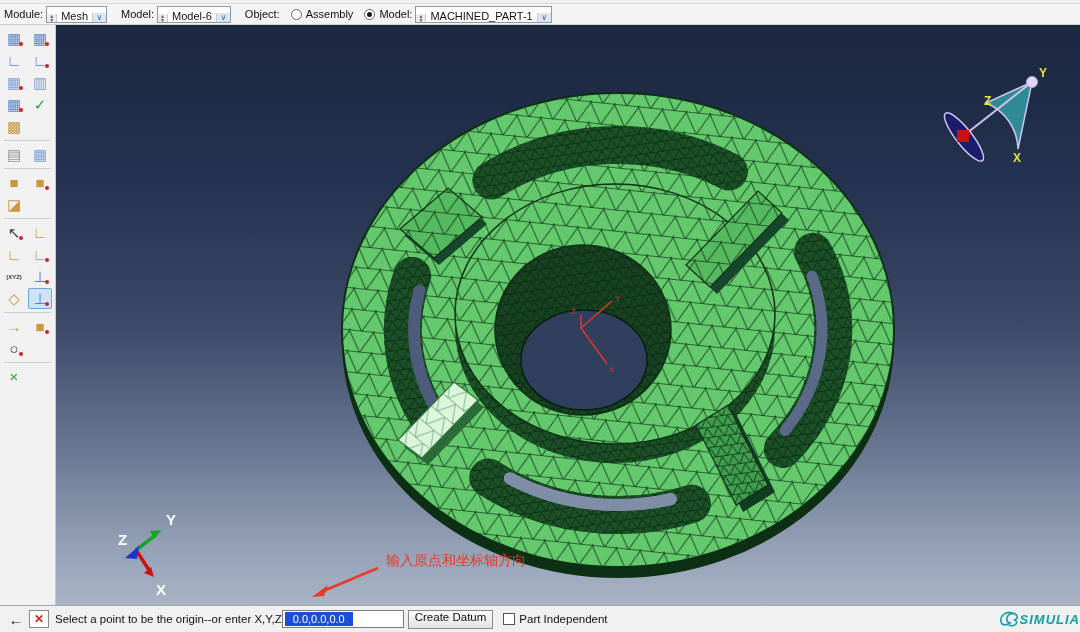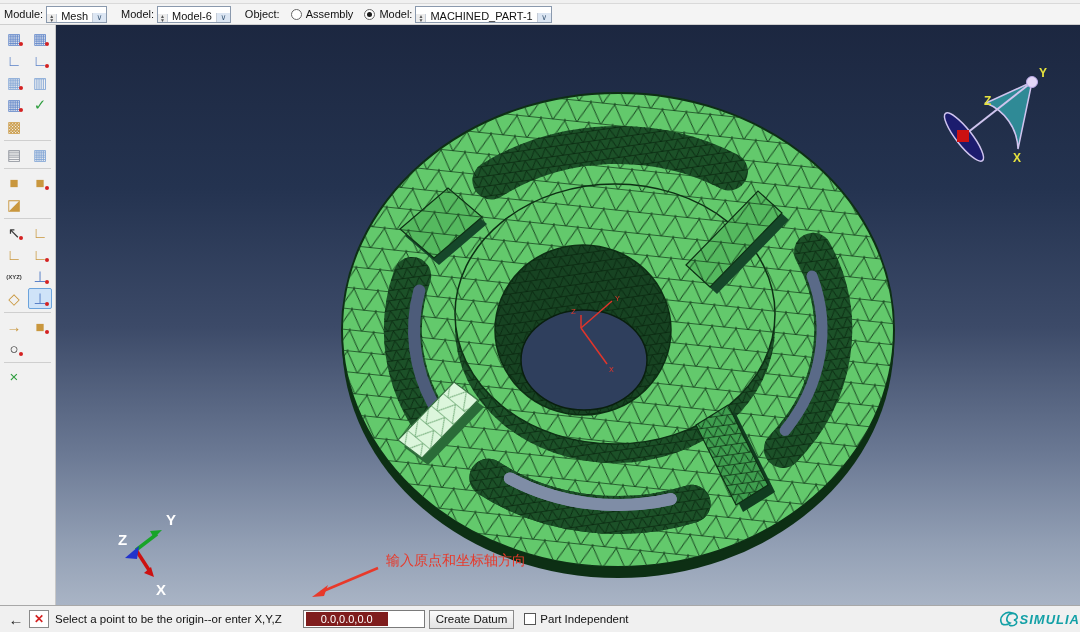--- a/index.html
+++ b/index.html
@@ -46,27 +46,27 @@
   .viewport svg { position:absolute; left:0; top:0; }
   
   .prompt-bar { position:absolute; left:0; top:605px; width:1080px; height:27px;
     background:#f0f0f0; border-top:1px solid #a8a8a8; display:flex; align-items:center;
     font-size:11.5px; color:#111; padding-left:5px; }
   .pb-back { width:22px; height:19px; display:flex; align-items:center; justify-content:center;
     font-size:15px; font-weight:bold; color:#222; }
   .pb-cancel { width:20px; height:18px; border:1px solid #8a8a8a; background:#fff;
     display:flex; align-items:center; justify-content:center; color:#d42222;
     font-weight:bold; font-size:12px; margin:0 6px 0 2px; }
-  .pb-prompt { margin-right:21px; white-space:nowrap; }
+  .pb-prompt { margin-right:0; white-space:nowrap; }
   .pb-input { width:122px; height:18px; border:1px solid #7a7a7a; background:#fff;
     display:flex; align-items:center; padding-left:2px; font-size:11px; }
-  .pb-input .sel-text { background:#7f1d1d; color:#fff; padding:1px 15px; }
+  .pb-input .sel-text { background:#1d4ed8; color:#fff; padding:1px 8px; }
   .pb-btn { margin-left:4px; height:19px; border:1px solid #8a8a8a;
-    background:linear-gradient(#fbfbfb,#e3e3e3); padding:7px 6px; display:flex;
-    align-items:center; font-size:11.5px; }
+    background:linear-gradient(#fbfbfb,#e3e3e3); padding:0 6px; display:flex;
+    font-size:11.5px; }
   .pb-check { width:12px; height:12px; border:1px solid #555; background:#fff;
     margin:0 4px 0 10px; flex:none; }
   .pb-logo { margin-left:auto; display:flex; align-items:center;
     color:#12a0a6; font-weight:bold; font-style:italic; font-size:13px;
     letter-spacing:1px; }
 </style>
 </head>
 <body>
 
 <div class="top-strip"></div>

